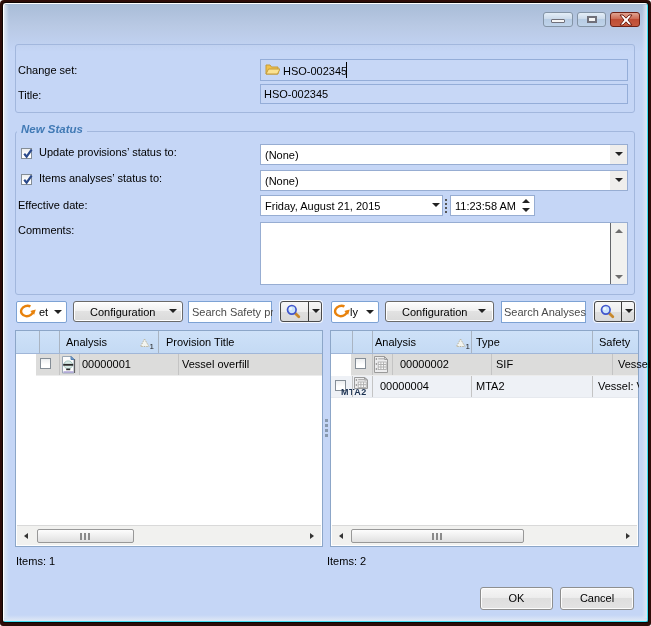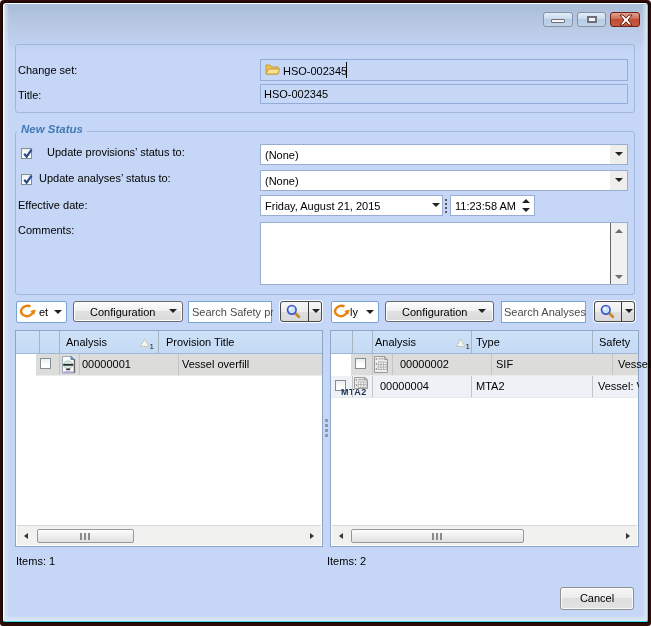--- a/index.html
+++ b/index.html
@@ -94,32 +94,32 @@
   <div class="lbl" style="left:264px; top:88px;">HSO-002345</div>
 
   <div class="grp" style="left:15px; top:131px; width:620px; height:164px;"></div>
   <div class="grplab" style="left:17px; top:123px;font-style:italic;">New Status</div>
 
   <div class="cb" style="left:21px; top:148px;">
     <svg class="check" width="12" height="13" viewBox="0 0 12 13">
             <path d="M2.2 6.8 L4.6 9.6 L9.6 2.6" fill="none" stroke="#2b4a8b" stroke-width="2.2"></path>
           </svg>
   </div>
-  <div class="lbl" style="left:39px; top:146px;margin-left:8px;">Update provisions’ status to:</div>
+  <div class="lbl" style="left:39px; top:146px;">Update provisions’ status to:</div>
   <div class="wfld" style="left:260px; top:144px; width:368px; height:21px;"></div>
   <div class="abs" style="left:610px; top:145px; width:17px; height:19px; background:#efeeec;"></div>
   <div class="lbl" style="left:265px; top:149px;">(None)</div>
   <div class="darr" style="left:615px; top:152px;"></div>
 
   <div class="cb" style="left:21px; top:174px;">
     <svg class="check" width="12" height="13" viewBox="0 0 12 13">
             <path d="M2.2 6.8 L4.6 9.6 L9.6 2.6" fill="none" stroke="#2b4a8b" stroke-width="2.2"></path>
           </svg>
   </div>
-  <div class="lbl" style="left:39px; top:172px;">Update analyses’ status to:</div>
+  <div class="lbl" style="left:39px; top:172px;">Items analyses’ status to:</div>
   <div class="wfld" style="left:260px; top:170px; width:368px; height:21px;"></div>
   <div class="abs" style="left:610px; top:171px; width:17px; height:19px; background:#efeeec;"></div>
   <div class="lbl" style="left:265px; top:175px;">(None)</div>
   <div class="darr" style="left:615px; top:178px;"></div>
 
   <div class="lbl" style="left:18px; top:199px;">Effective date:</div>
   <div class="wfld" style="left:260px; top:195px; width:183px; height:21px;"></div>
   <div class="lbl" style="left:265px; top:200px;">Friday, August 21, 2015</div>
   <div class="darr" style="left:432px; top:203px;"></div>
   <div class="abs" style="left:445px; top:199px; width:2px; height:14px; background-image:repeating-linear-gradient(#555 0 2px, transparent 2px 4px);"></div>
@@ -292,16 +292,17 @@
         <div class="grip" style="left:80px;"></div>
         <div class="grip" style="left:84px;"></div>
         <div class="grip" style="left:88px;"></div>
       </div>
     </div>
   </div>
 
   <div class="lbl" style="left:16px; top:555px;">Items: 1</div>
   <div class="lbl" style="left:327px; top:555px;">Items: 2</div>
 
+  <div class="btn" style="left:480px; top:587px;">OK</div>
   <div class="btn" style="left:560px; top:587px; width:74px;">Cancel</div>
 </div>
 </div>
 </div>
 
 </body></html>

